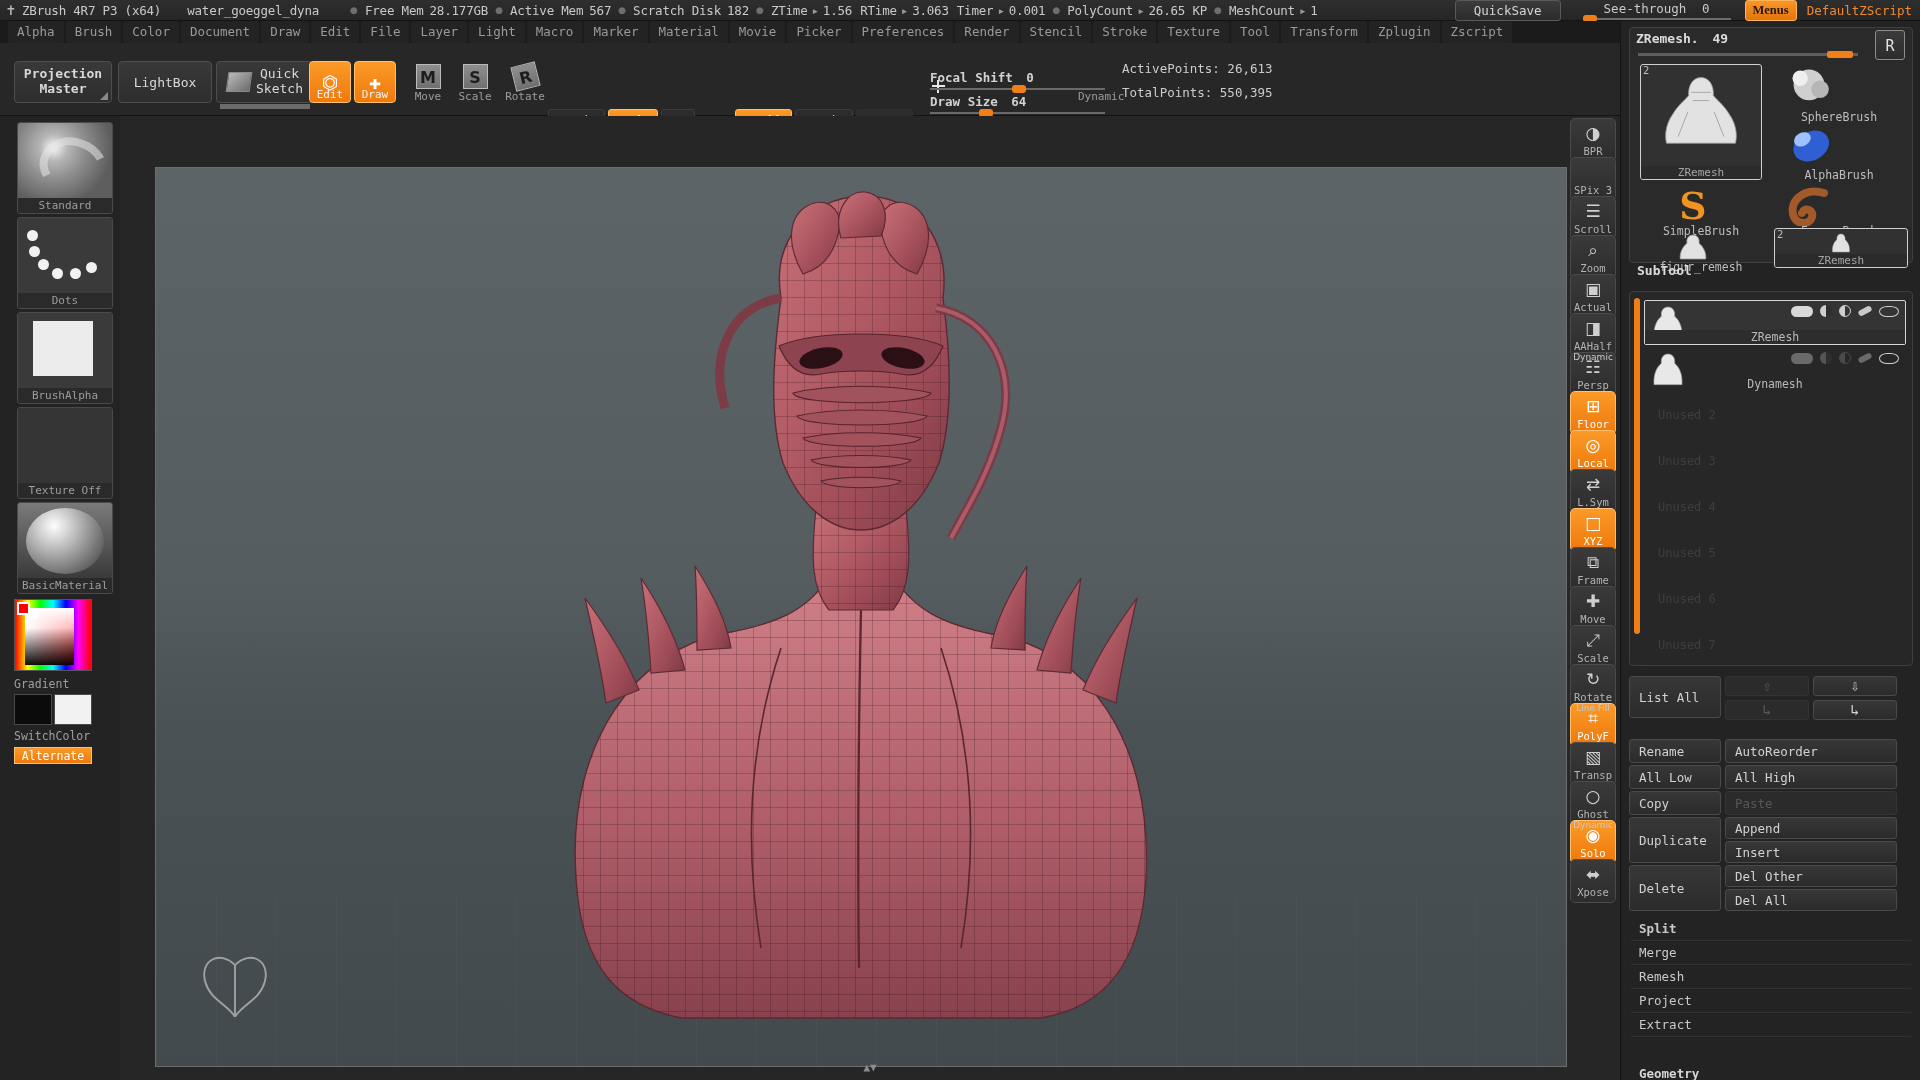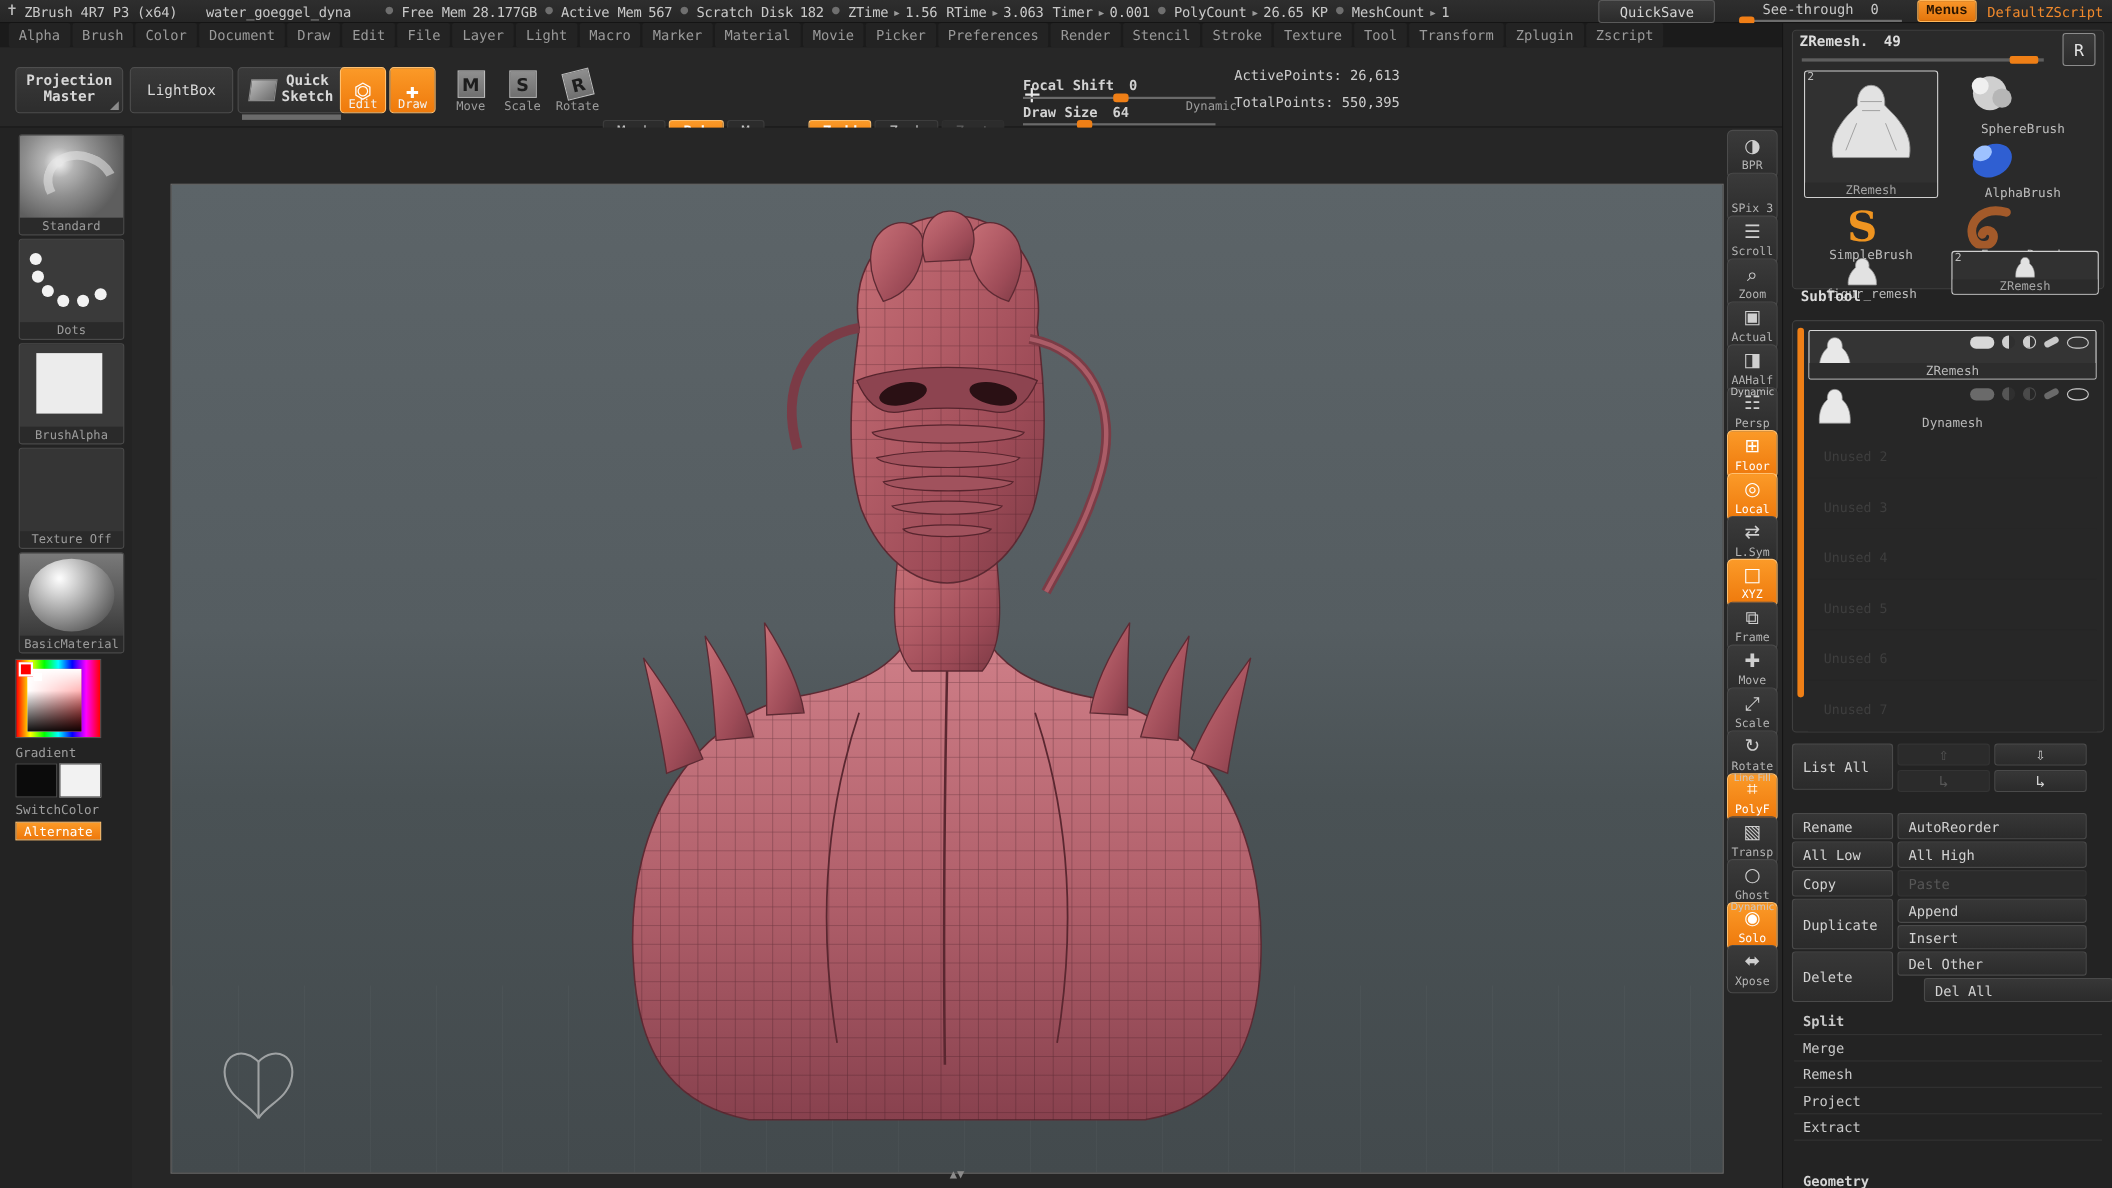--- a/index.html
+++ b/index.html
@@ -20,21 +20,21 @@
     border-radius:3px; color:#d4d4d4; padding:2px 18px; font-size:12.5px;
     font-family:"DejaVu Sans Mono", monospace; }
   .seethrough-wrap { margin-left:22px; margin-right:14px; position:relative; width:148px; }
   .seethrough-wrap .lbl { font-size:12.5px; color:#c9c9c9; font-family:"DejaVu Sans Mono", monospace;
      text-align:center; }
   .st-track { height:2px; background:#6d6d6d; margin-top:2px; position:relative;}
   .st-knob { position:absolute; left:0px; top:-3px; width:14px; height:7px;
     background:#f07e16; border-radius:3px; }
   #menus-btn { background:linear-gradient(#f9962a,#e3750b); border:1px solid #ffb659;
     border-radius:3px; color:#2a1500; font-weight:bold; padding:2px 7px; font-size:12.5px;
-    font-family:Liberation Mono, monospace;}
+    font-family:Liberation Serif, serif;}
   #defaultzscript { margin-left:10px; margin-right:8px; color:#f0892c;
     font-family:"DejaVu Sans Mono", monospace; font-size:12.5px;}
 
   
   #menubar { position:absolute; left:0; top:21px; width:1920px; height:22px;
     background:#1b1b1b; display:flex; align-items:center; padding-left:8px; gap:2px;}
   .menu-item { color:#9a9a9a; font-size:12.5px; padding:3px 9px 4px 9px;
     background:#232323; border-radius:2px; font-family:"DejaVu Sans Mono", monospace;}
 
   
@@ -294,21 +294,21 @@
   </div>
 
   <div class="sbtn" style="left:118px; top:18px; width:94px; height:42px;">
     <span>LightBox</span>
   </div>
 
   <div class="sbtn" style="left:216px; top:18px; width:98px; height:42px;">
     <span style="display:inline-block;width:24px;height:20px;margin-right:5px;
        background:linear-gradient(135deg,#b9b9b9,#6d6d6d);border:1px solid #8a8a8a;
        transform:skewX(-8deg);"></span>
-    <span style="display:flex;flex-direction:column;line-height:1.15;font-weight:bold">
+    <span style="display:flex;flex-direction:column;line-height:1.15;font-weight:normal">
       <span>Quick</span>
       <span>Sketch</span>
     </span>
   </div>
 
   <div class="sbtn orange" style="left:309px; top:18px; width:42px; height:42px;">
     <span style="font-size:19px">⏣</span>
     <span class="mode-lbl">Edit</span>
   </div>
   <div class="sbtn orange" style="left:354px; top:18px; width:42px; height:42px;">
@@ -742,21 +742,21 @@
       <div class="pbtn wide" style="left: 104px; top: 718px; width: 172px; height: 24px;">AutoReorder</div>
       <div class="pbtn wide" style="left: 8px; top: 744px; width: 92px; height: 24px;">All Low</div>
       <div class="pbtn wide" style="left: 104px; top: 744px; width: 172px; height: 24px;">All High</div>
       <div class="pbtn wide" style="left: 8px; top: 770px; width: 92px; height: 24px;">Copy</div>
       <div class="pbtn wide dim" style="left: 104px; top: 770px; width: 172px; height: 24px;">Paste</div>
       <div class="pbtn wide" style="left: 8px; top: 796px; width: 92px; height: 46px;">Duplicate</div>
       <div class="pbtn wide" style="left: 104px; top: 796px; width: 172px; height: 22px;">Append</div>
       <div class="pbtn wide" style="left: 104px; top: 820px; width: 172px; height: 22px;">Insert</div>
       <div class="pbtn wide" style="left: 8px; top: 844px; width: 92px; height: 46px;">Delete</div>
       <div class="pbtn wide" style="left: 104px; top: 844px; width: 172px; height: 22px;">Del Other</div>
-      <div class="pbtn wide" style="left: 104px; top: 868px; width: 172px; height: 22px; margin-left: 24px;">Del All</div>
+      <div class="pbtn wide" style="left: 104px; top: 868px; width: 172px; height: 22px;">Del All</div>
     </div>
 
   <div id="subtool-flatrows">
       <div class="flatrow" style="top: 896px; font-weight: bold;">Split</div>
       <div class="flatrow" style="top: 920px;">Merge</div>
       <div class="flatrow" style="top: 944px;">Remesh</div>
       <div class="flatrow" style="top: 968px;">Project</div>
       <div class="flatrow" style="top: 992px;">Extract</div>
     </div>
 

